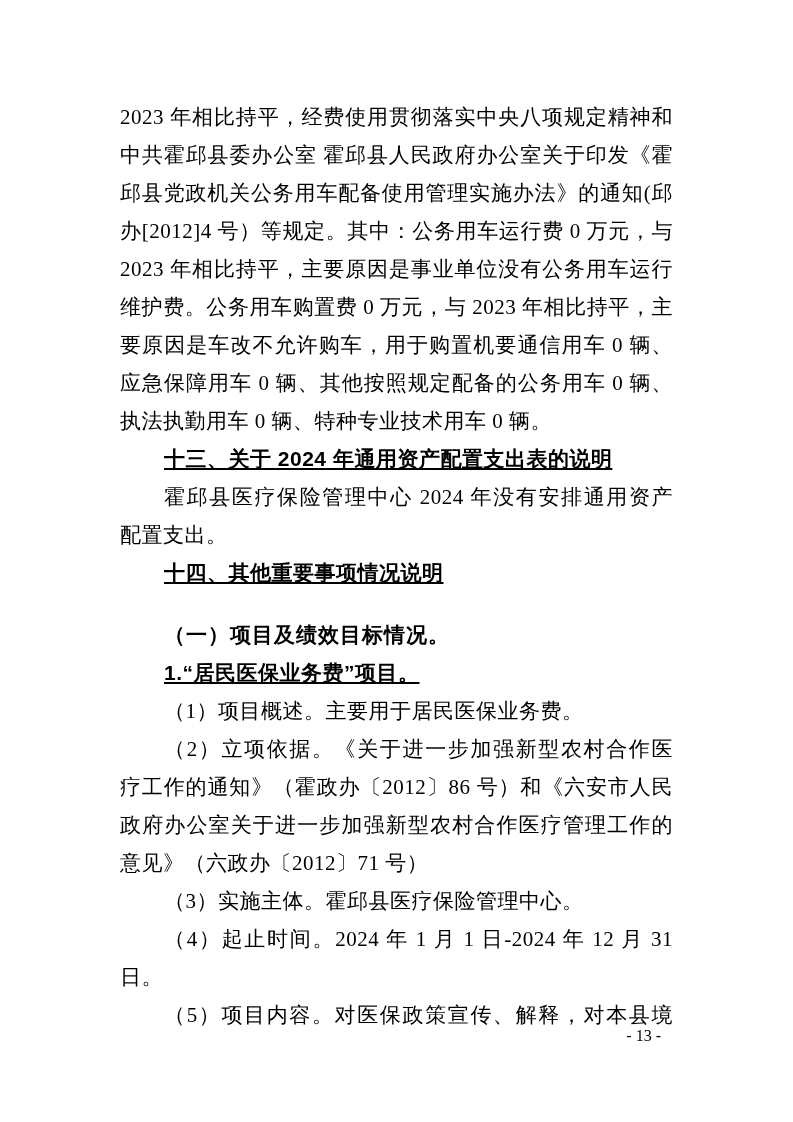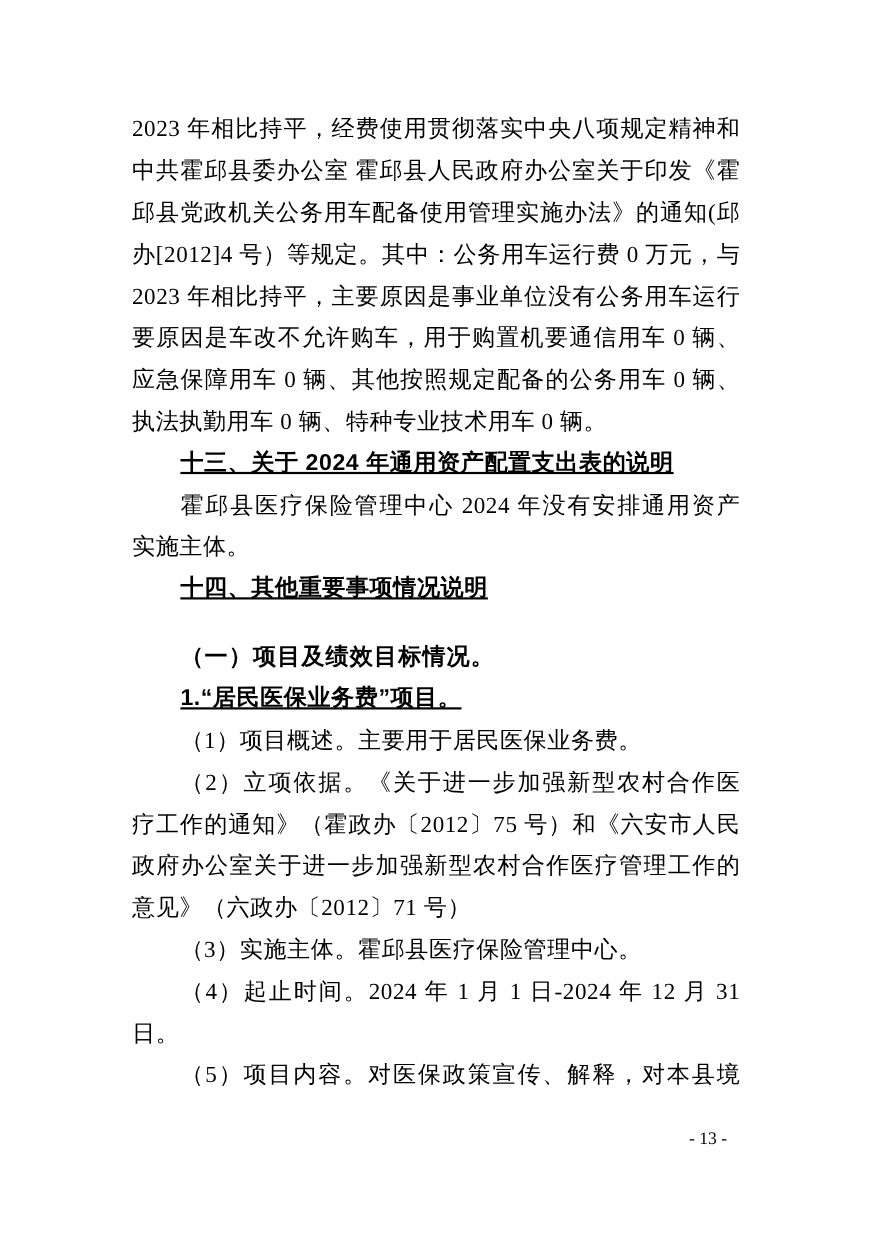--- a/index.html
+++ b/index.html
@@ -61,32 +61,33 @@
 </head>
 <body>
 
 <div class="page">
   <div class="content">
     <div class="line fill">2023 年相比持平，经费使用贯彻落实中央八项规定精神和</div>
     <div class="line fill">中共霍邱县委办公室 霍邱县人民政府办公室关于印发《霍</div>
     <div class="line fill">邱县党政机关公务用车配备使用管理实施办法》的通知(邱</div>
     <div class="line fill">办[2012]4 号）等规定。其中：公务用车运行费 0 万元，与</div>
     <div class="line fill">2023 年相比持平，主要原因是事业单位没有公务用车运行</div>
+    <div class="line fill">维护费。公务用车购置费 0 万元，与 2023 年相比持平，主</div>
     <div class="line fill">要原因是车改不允许购车，用于购置机要通信用车 0 辆、</div>
     <div class="line fill">应急保障用车 0 辆、其他按照规定配备的公务用车 0 辆、</div>
     <div class="line">执法执勤用车 0 辆、特种专业技术用车 0 辆。</div>
     <div class="line h-hei indent">十三、关于 2024 年通用资产配置支出表的说明</div>
     <div class="line indent fill">霍邱县医疗保险管理中心 2024 年没有安排通用资产</div>
-    <div class="line">实施主体。</div>
+    <div class="line">配置支出。</div>
     <div class="line h-hei indent">十四、其他重要事项情况说明</div>
     <div class="line h-kai indent">（一）项目及绩效目标情况。</div>
     <div class="line h-hei indent">1.“居民医保业务费”项目。</div>
     <div class="line indent">（1）项目概述。主要用于居民医保业务费。</div>
     <div class="line indent fill">（2）立项依据。《关于进一步加强新型农村合作医</div>
-    <div class="line fill">疗工作的通知》（霍政办〔2012〕75 号）和《六安市人民</div>
+    <div class="line fill">疗工作的通知》（霍政办〔2012〕86 号）和《六安市人民</div>
     <div class="line fill">政府办公室关于进一步加强新型农村合作医疗管理工作的</div>
     <div class="line">意见》（六政办〔2012〕71 号）</div>
     <div class="line indent">（3）实施主体。霍邱县医疗保险管理中心。</div>
     <div class="line indent fill">（4）起止时间。2024 年 1 月 1 日-2024 年 12 月 31</div>
     <div class="line">日。</div>
     <div class="line indent fill">（5）项目内容。对医保政策宣传、解释，对本县境</div>
   </div>
   <div class="page-number">- 13 -</div>
 </div>
 

